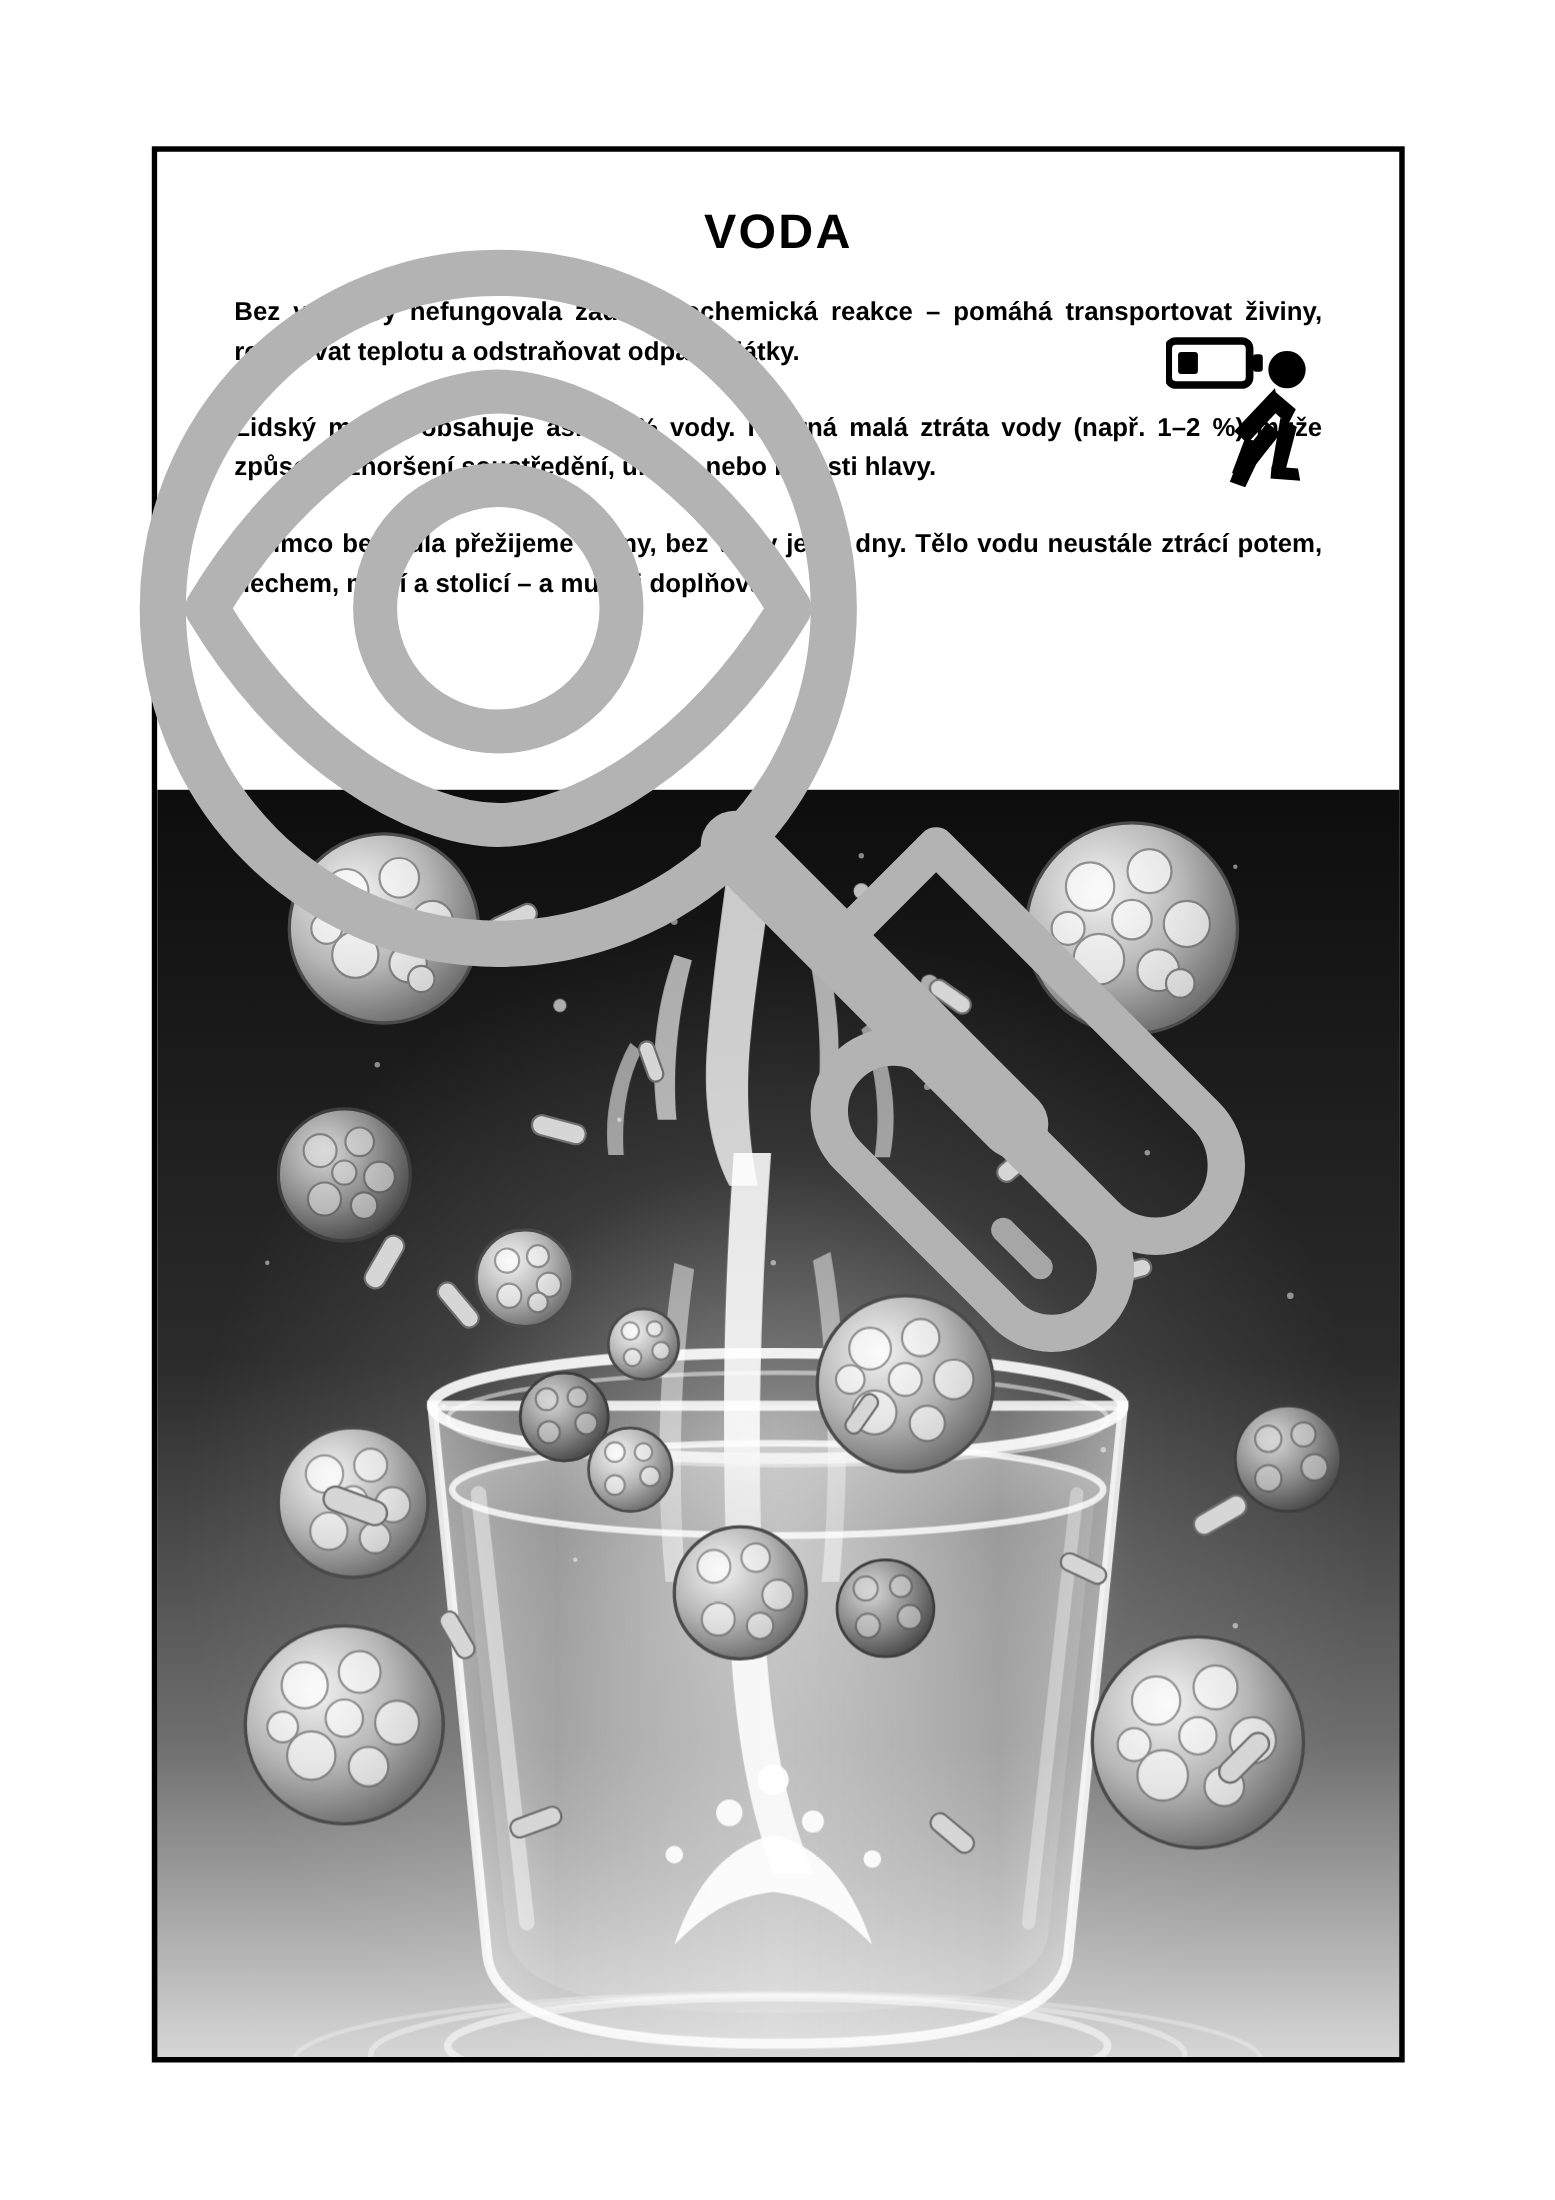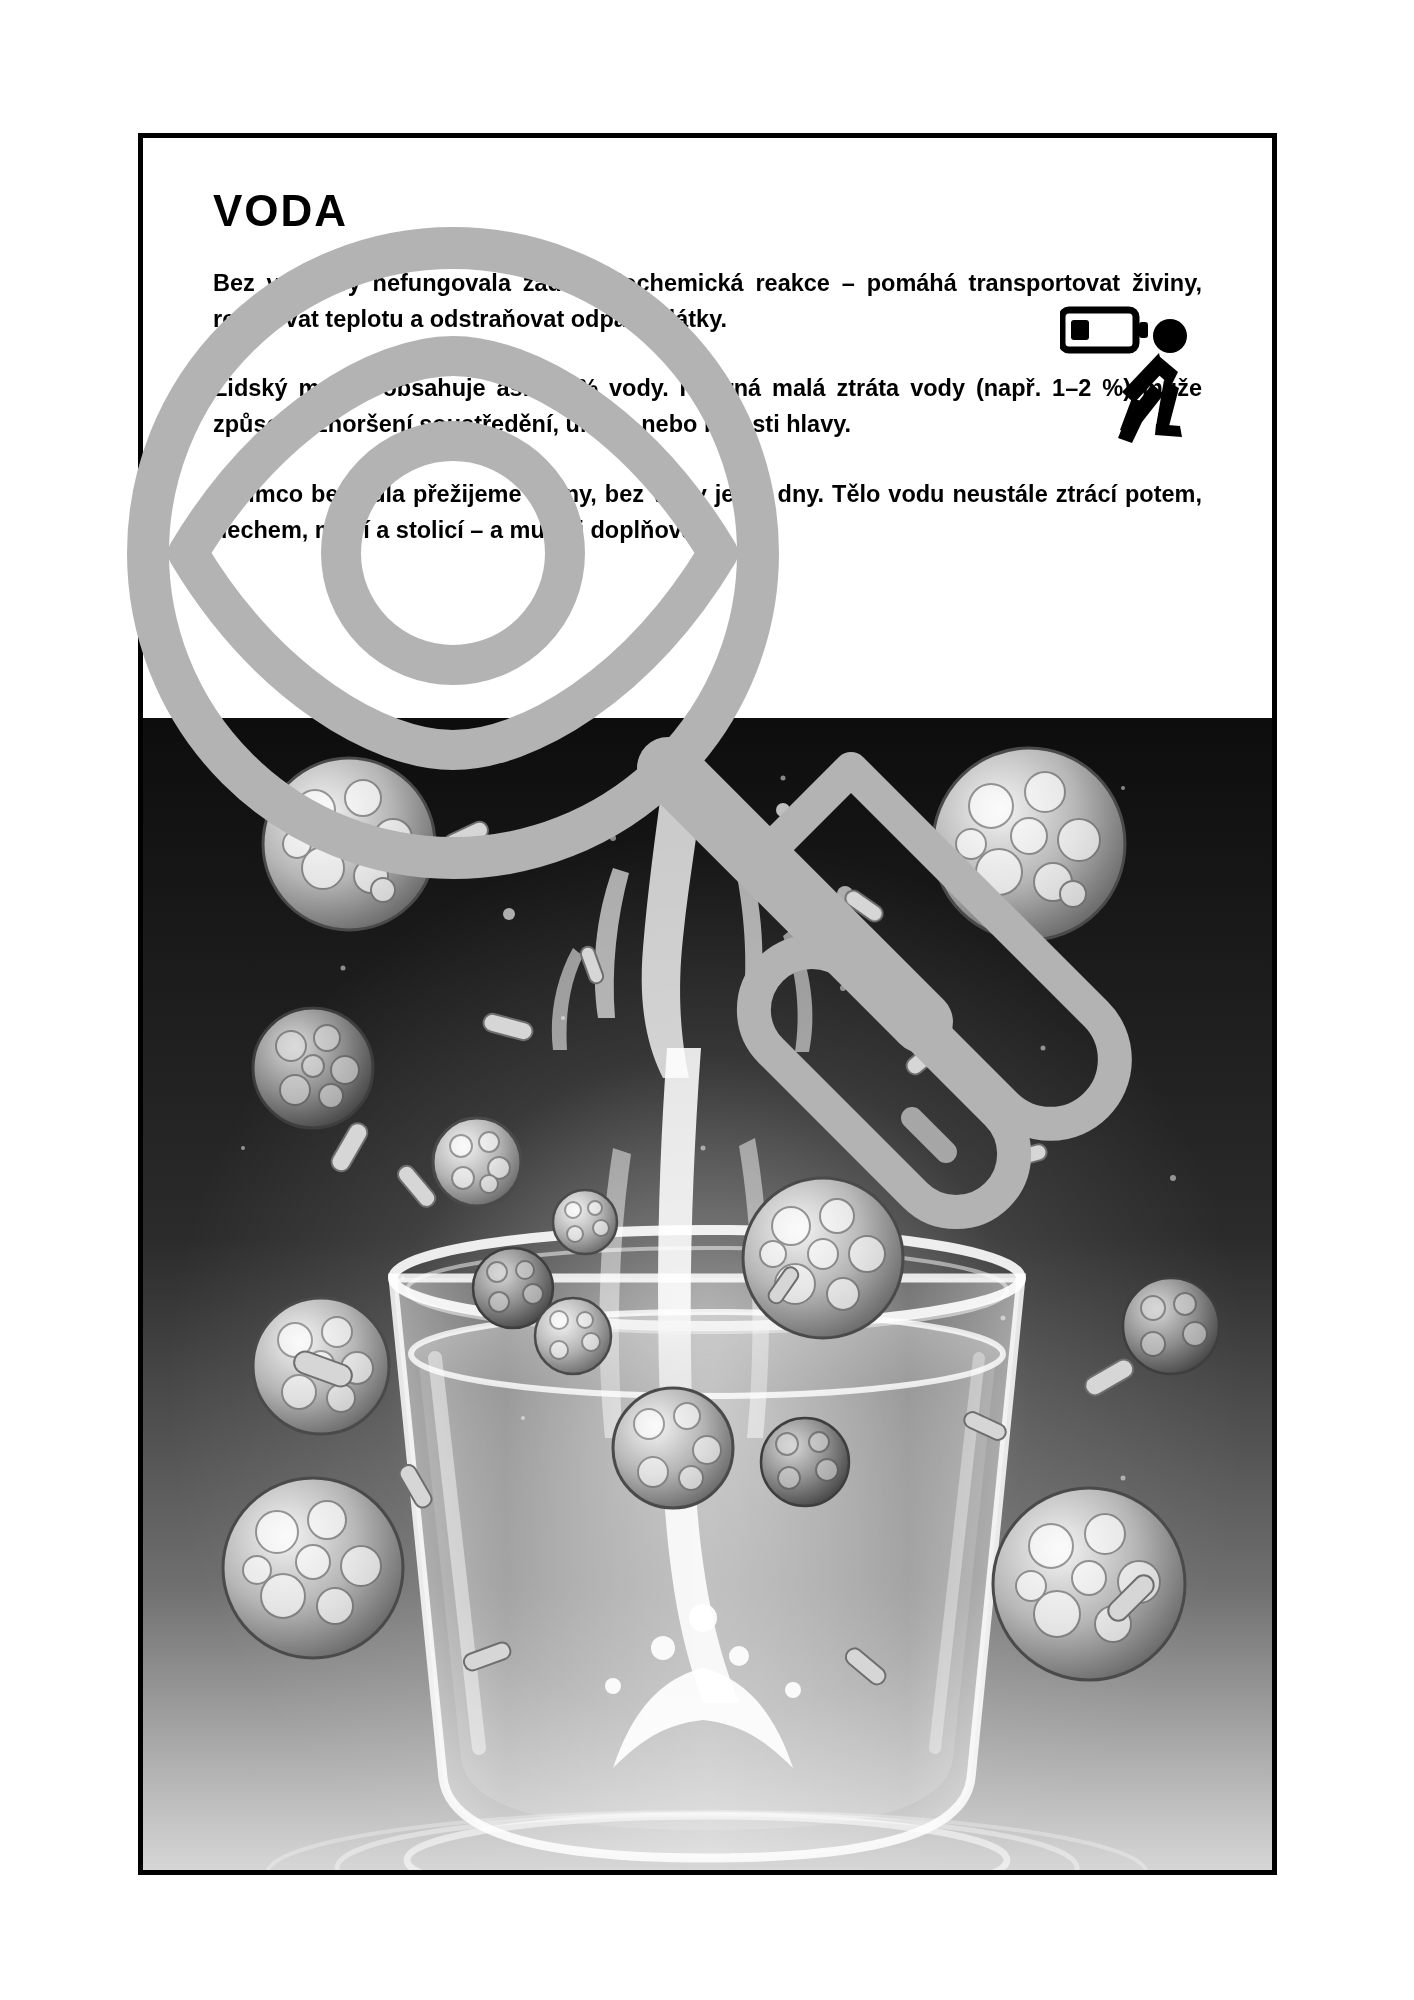--- a/index.html
+++ b/index.html
@@ -31,21 +31,21 @@
   
   #text-panel {
     position: relative;
     height: 580px;
     box-sizing: border-box;
     padding: 30px 70px 0 70px;
     background: #ffffff;
   }
 
   #poster-title {
-    text-align: left;
+    text-align: center;
     font-size: 44px;
     font-weight: bold;
     letter-spacing: 2px;
     color: #000;
     margin: 18px 0 30px 0;
   }
 
   .para {
     font-size: 23.5px;
     line-height: 1.52;

